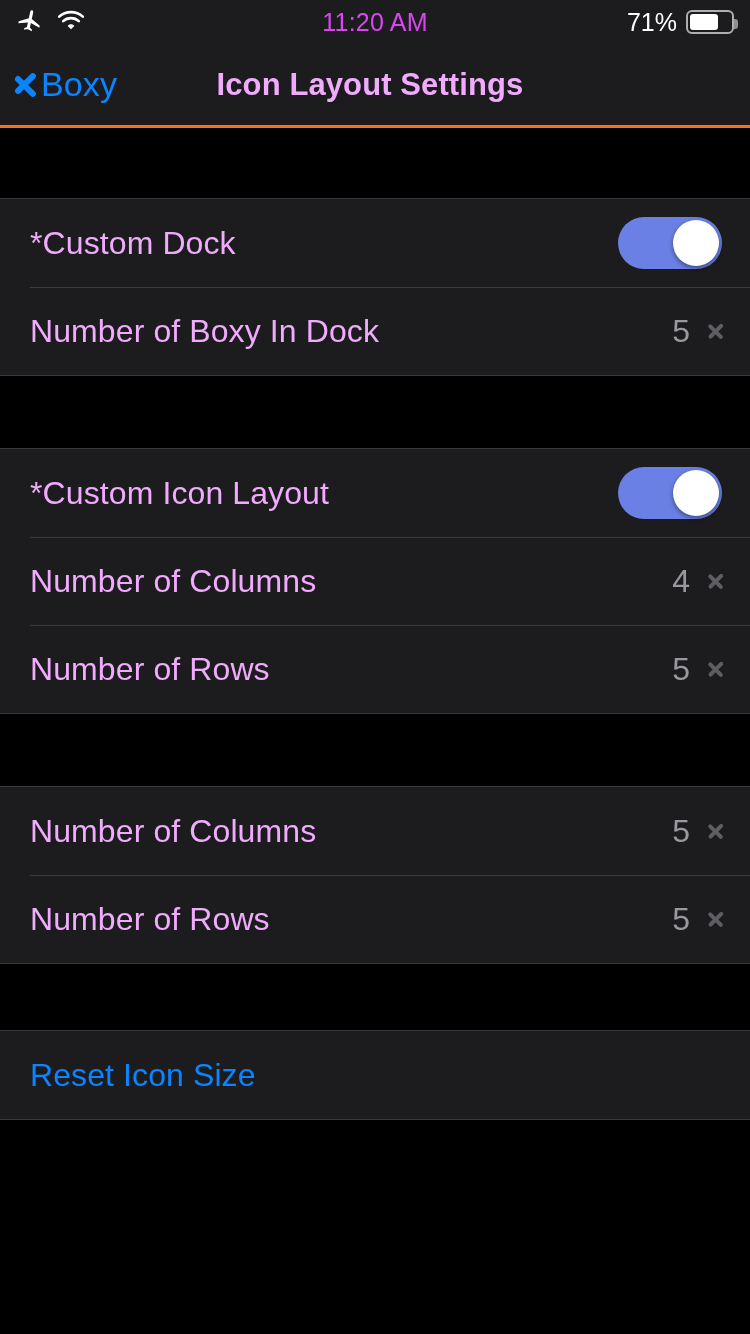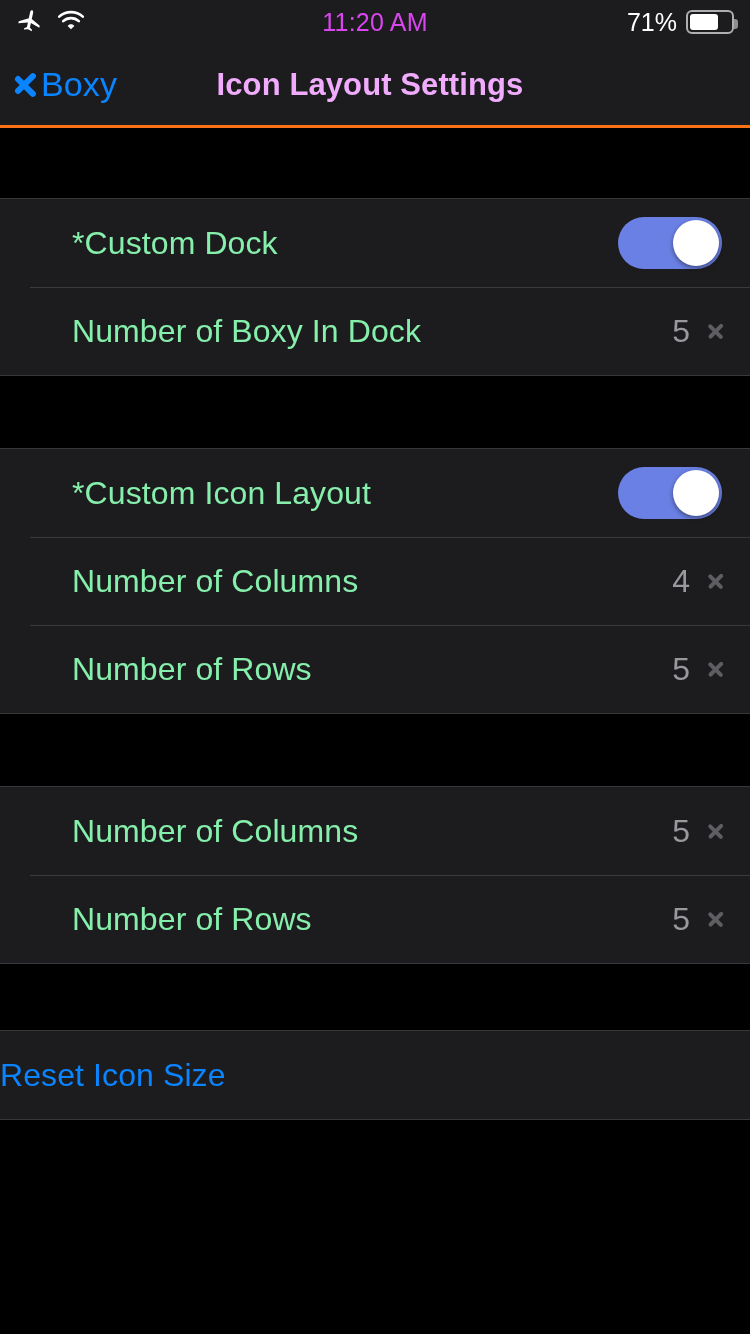--- a/index.html
+++ b/index.html
@@ -68,22 +68,22 @@
     position:relative; width:750px; height:88px;
     display:flex; align-items:center;
     padding-left:30px; padding-right:28px;
     cursor:pointer;
   }
   .row + .row::before {
     content:""; position:absolute; left:30px; right:0; top:0;
     height:1px; background:#3a3a3c;
   }
   .row-label {
-    color:#86efac; font-size:32px; font-weight:400; letter-spacing:0.1px;
-    flex:1; white-space:nowrap;margin-left:42px;
+    color:#f0abfc; font-size:32px; font-weight:400; letter-spacing:0.1px;
+    flex:1; white-space:nowrap;
   }
   .row-right { display:flex; align-items:center; gap:18px; }
   .row-value { color:#98989d; font-size:32px; font-weight:400; }
 
   
   .chev-d { width:14px; height:26px; position:relative; }
   .chev-d::before, .chev-d::after {
     content:""; position:absolute; left:1px; width:19px; height:3.5px;
     background:#5e5e62; border-radius:2px;
   }
@@ -122,21 +122,21 @@
     color:#8e8e93; font-size:27px; font-weight:400; letter-spacing:0.1px;
   }
   .footer-spacer { height:66px; background:#000; }
 
   .action-section {
     width:750px; background:#1c1c1e;
     border-top:1px solid #38383a; border-bottom:1px solid #38383a;
   }
   .action-row {
     width:750px; height:88px; display:flex; align-items:center;
-    cursor:pointer;
+    padding-left:30px; cursor:pointer;
   }
   .action-label { color:#0a84ff; font-size:32px; font-weight:400; letter-spacing:0.1px; }
   .bottom-fill { width:750px; flex:1; background:#000; }
 </style>
 </head>
 <body>
 
 <div id="screen">
 
   <div class="statusbar">

